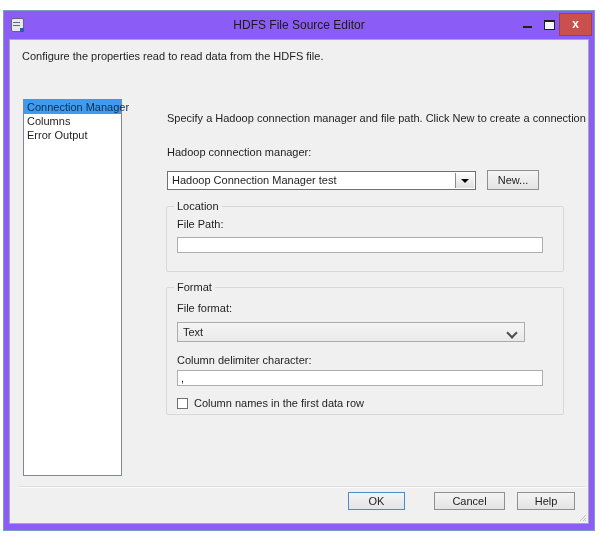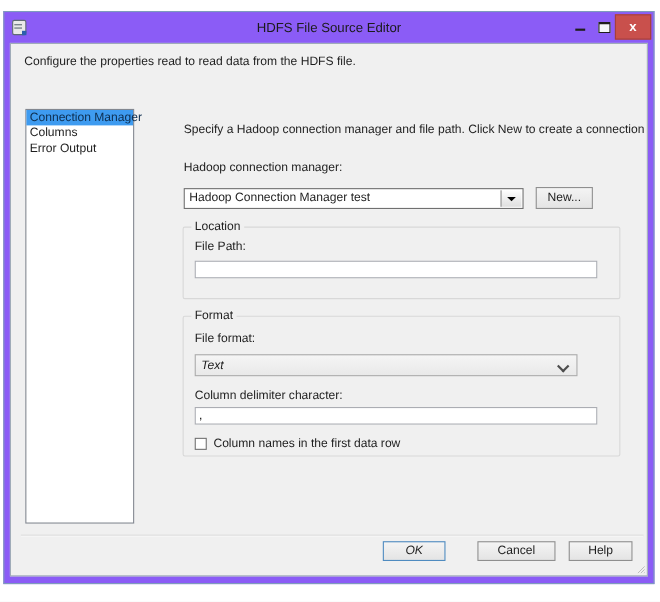--- a/index.html
+++ b/index.html
@@ -80,34 +80,34 @@
   .group-location{left:156px;top:166px;width:398px;height:66px;}
   .group-format{left:156px;top:247px;width:398px;height:128px;}
   .tinput{
     position:absolute;background:#ffffff;border:1px solid #abadb3;box-sizing:border-box;
     font-size:11px;font-family:"Liberation Sans", sans-serif;padding:0 3px;height:16px;
   }
   .select{
     position:absolute;left:10px;top:34px;width:348px;height:20px;
     background:linear-gradient(#f5f5f5,#e9e9e9);border:1px solid #acacac;box-sizing:border-box;
   }
-  .select .sel-text{position:absolute;left:5px;top:0;line-height:18px;font-size:11px;font-style:italic;}
+  .select .sel-text{position:absolute;left:5px;top:0;line-height:18px;font-size:11px;}
   .select .chev{
     position:absolute;right:8px;top:6px;width:6px;height:6px;
     border-right:2px solid #4d4d4d;border-bottom:2px solid #4d4d4d;
     transform:rotate(45deg);
   }
   .cb{
     position:absolute;left:10px;top:110px;width:11px;height:11px;
     background:#ffffff;border:1px solid #707070;box-sizing:border-box;
   }
   .cb-label{position:absolute;left:27px;top:109px;font-size:11px;white-space:nowrap;}
   
   .separator{position:absolute;left:9px;top:446px;width:566px;height:1px;background:#dcdcdc;border-bottom:1px solid #fbfbfb;}
-  .btn-ok{left:338px;top:452px;width:57px;height:18px;line-height:16px;border-color:#4f8bc0;font-style:italic;}
+  .btn-ok{left:338px;top:452px;width:57px;height:18px;line-height:16px;border-color:#4f8bc0;}
   .btn-cancel{left:424px;top:452px;width:71px;height:18px;line-height:16px;}
   .btn-help{left:507px;top:452px;width:58px;height:18px;line-height:16px;}
   .grip{
     position:absolute;right:2px;bottom:2px;width:9px;height:9px;
     background:
       linear-gradient(135deg, transparent 0 62%, #bdbdbd 62% 70%, transparent 70% 78%, #bdbdbd 78% 86%, transparent 86% 94%, #bdbdbd 94%);
   }
 </style>
 </head>
 <body>

